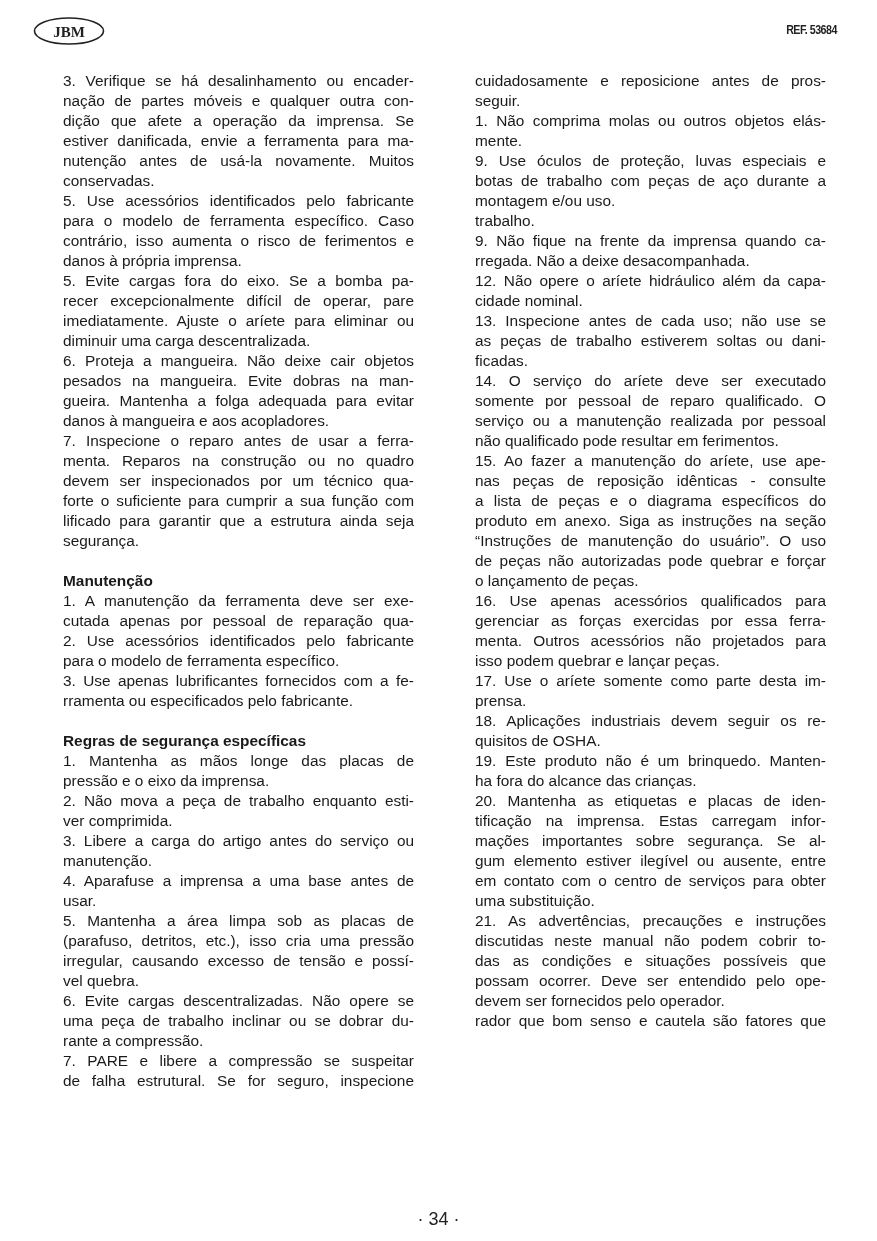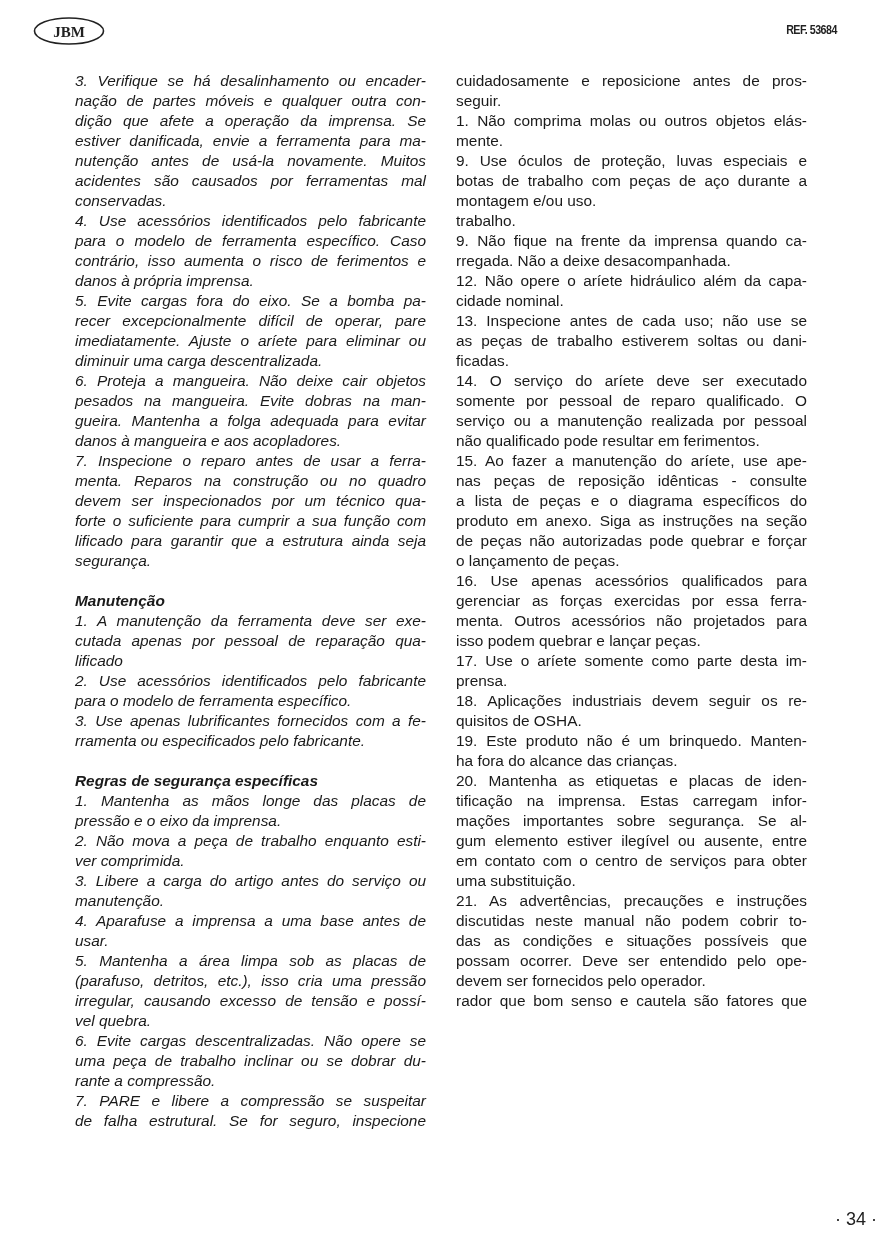--- a/index.html
+++ b/index.html
@@ -1,49 +1,48 @@
 <!DOCTYPE html>
 <html><head>
 <meta charset="utf-8">
 <style>
   html, body { margin: 0; padding: 0; background: #ffffff; }
   body { width: 877px; height: 1241px; position: relative; overflow: hidden; font-family: "Liberation Sans", sans-serif; color: #1a1a1a; }
   .logo { position: absolute; left: 33px; top: 16px; width: 72px; height: 30px; }
   .logo svg { display: block; }
   .ref { position: absolute; right: 40px; top: 22px; font-family: "Liberation Sans", sans-serif; font-weight: bold; font-size: 13px; letter-spacing: -0.6px; color: #222; transform: scaleX(0.82); transform-origin: right center; }
   .col { position: absolute; top: 71px; width: 351px; font-size: 15.4px; line-height: 20px; }
-  .col.left { left: 75px; font-style: italic; }
-  .col.right { left: 456px; }
+  .col.left { left: 63px; }
+  .col.right { left: 475px; }
   .line { display: block; height: 20px; white-space: nowrap; text-align: justify; text-align-last: justify; }
   .line.last { text-align-last: left; }
   .heading { display: block; height: 20px; font-weight: bold; white-space: nowrap; }
   .gap { display: block; height: 20px; }
-  .pagenum { position: absolute; left: 0; right: 0; top: 1209px; text-align: right; font-size: 18px; color: #222; }
+  .pagenum { position: absolute; left: 0; right: 0; top: 1209px; text-align: center; font-size: 18px; color: #222; }
 </style>
 </head>
 <body>
 
 <div class="logo">
   <svg width="72" height="30" viewBox="0 0 72 30">
     <ellipse cx="36" cy="15" rx="34.5" ry="13" fill="none" stroke="#222" stroke-width="1.6"></ellipse>
     <text x="36" y="20.5" text-anchor="middle" font-family="Liberation Serif, serif" font-weight="bold" font-size="15" fill="#222">JBM</text>
   </svg>
 </div>
 
 <div class="ref">REF. 53684</div>
 
 <div class="col left" id="col-left">
     <span class="line">3. Verifique se há desalinhamento ou encader-</span>
     <span class="line">nação de partes móveis e qualquer outra con-</span>
     <span class="line">dição que afete a operação da imprensa. Se</span>
     <span class="line">estiver danificada, envie a ferramenta para ma-</span>
     <span class="line">nutenção antes de usá-la novamente. Muitos</span>
-    <span class="line">acidentes são causados por ferramentas mal</span>
     <span class="line last">conservadas.</span>
-    <span class="line">4. Use acessórios identificados pelo fabricante</span>
+    <span class="line">5. Use acessórios identificados pelo fabricante</span>
     <span class="line">para o modelo de ferramenta específico. Caso</span>
     <span class="line">contrário, isso aumenta o risco de ferimentos e</span>
     <span class="line last">danos à própria imprensa.</span>
     <span class="line">5. Evite cargas fora do eixo. Se a bomba pa-</span>
     <span class="line">recer excepcionalmente difícil de operar, pare</span>
     <span class="line">imediatamente. Ajuste o aríete para eliminar ou</span>
     <span class="line last">diminuir uma carga descentralizada.</span>
     <span class="line">6. Proteja a mangueira. Não deixe cair objetos</span>
     <span class="line">pesados na mangueira. Evite dobras na man-</span>
     <span class="line">gueira. Mantenha a folga adequada para evitar</span>
@@ -51,21 +50,20 @@
     <span class="line">7. Inspecione o reparo antes de usar a ferra-</span>
     <span class="line">menta. Reparos na construção ou no quadro</span>
     <span class="line">devem ser inspecionados por um técnico qua-</span>
     <span class="line">forte o suficiente para cumprir a sua função com</span>
     <span class="line">lificado para garantir que a estrutura ainda seja</span>
     <span class="line last">segurança.</span>
     <span class="gap"></span>
     <span class="heading">Manutenção</span>
     <span class="line">1. A manutenção da ferramenta deve ser exe-</span>
     <span class="line">cutada apenas por pessoal de reparação qua-</span>
-    <span class="line last">lificado</span>
     <span class="line">2. Use acessórios identificados pelo fabricante</span>
     <span class="line last">para o modelo de ferramenta específico.</span>
     <span class="line">3. Use apenas lubrificantes fornecidos com a fe-</span>
     <span class="line last">rramenta ou especificados pelo fabricante.</span>
     <span class="gap"></span>
     <span class="heading">Regras de segurança específicas</span>
     <span class="line">1. Mantenha as mãos longe das placas de</span>
     <span class="line last">pressão e o eixo da imprensa.</span>
     <span class="line">2. Não mova a peça de trabalho enquanto esti-</span>
     <span class="line last">ver comprimida.</span>
@@ -100,20 +98,21 @@
     <span class="line">as peças de trabalho estiverem soltas ou dani-</span>
     <span class="line last">ficadas.</span>
     <span class="line">14. O serviço do aríete deve ser executado</span>
     <span class="line">somente por pessoal de reparo qualificado. O</span>
     <span class="line">serviço ou a manutenção realizada por pessoal</span>
     <span class="line last">não qualificado pode resultar em ferimentos.</span>
     <span class="line">15. Ao fazer a manutenção do aríete, use ape-</span>
     <span class="line">nas peças de reposição idênticas - consulte</span>
     <span class="line">a lista de peças e o diagrama específicos do</span>
     <span class="line">produto em anexo. Siga as instruções na seção</span>
+    <span class="line">“Instruções de manutenção do usuário”. O uso</span>
     <span class="line">de peças não autorizadas pode quebrar e forçar</span>
     <span class="line last">o lançamento de peças.</span>
     <span class="line">16. Use apenas acessórios qualificados para</span>
     <span class="line">gerenciar as forças exercidas por essa ferra-</span>
     <span class="line">menta. Outros acessórios não projetados para</span>
     <span class="line last">isso podem quebrar e lançar peças.</span>
     <span class="line">17. Use o aríete somente como parte desta im-</span>
     <span class="line last">prensa.</span>
     <span class="line">18. Aplicações industriais devem seguir os re-</span>
     <span class="line last">quisitos de OSHA.</span>

